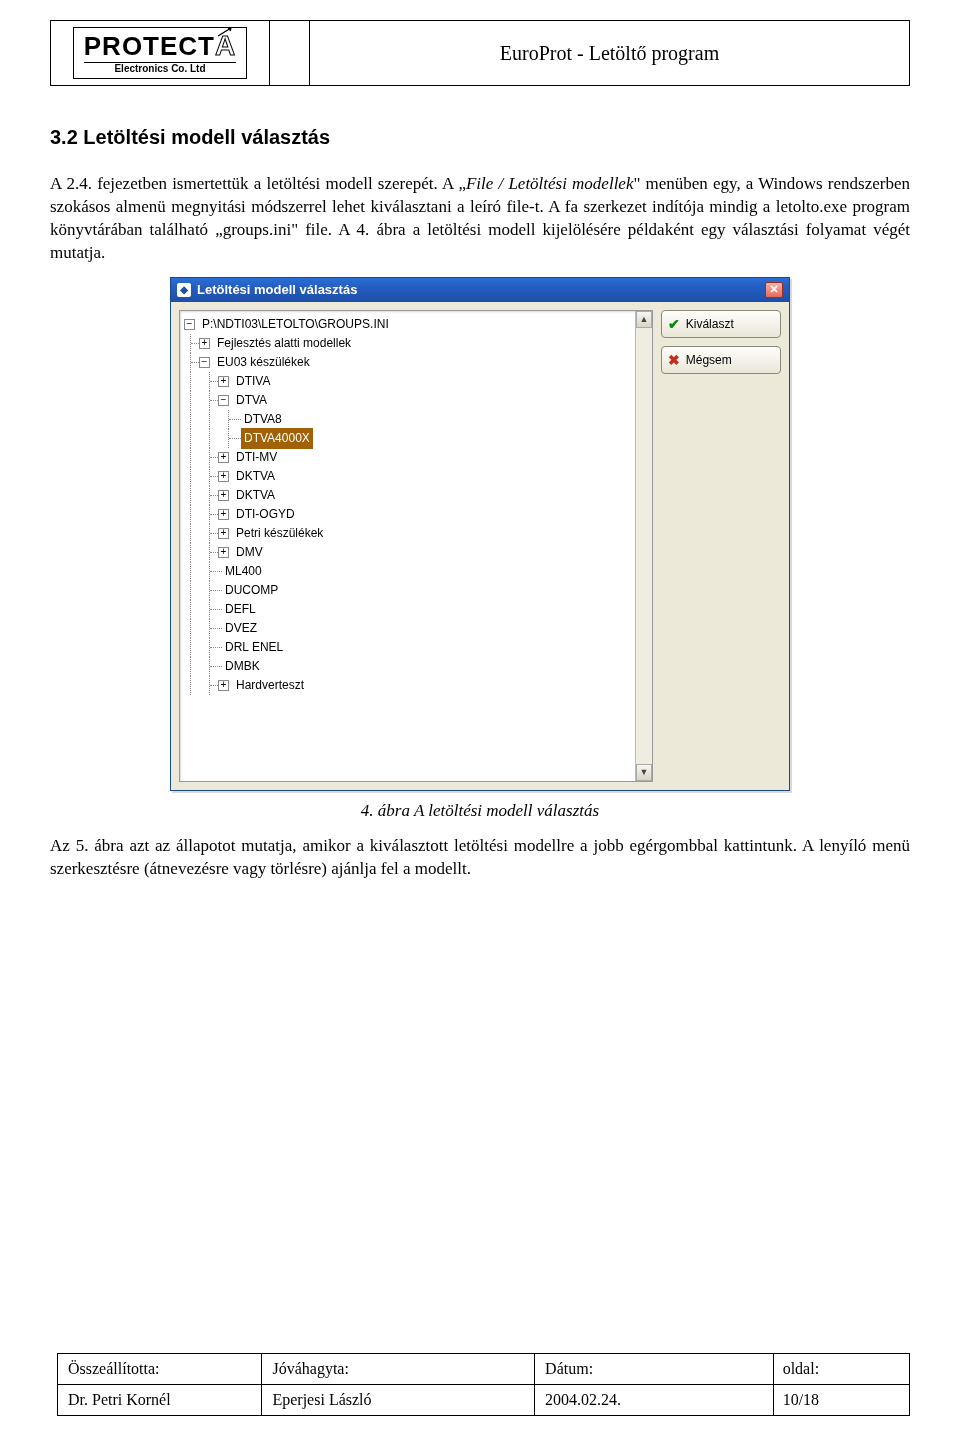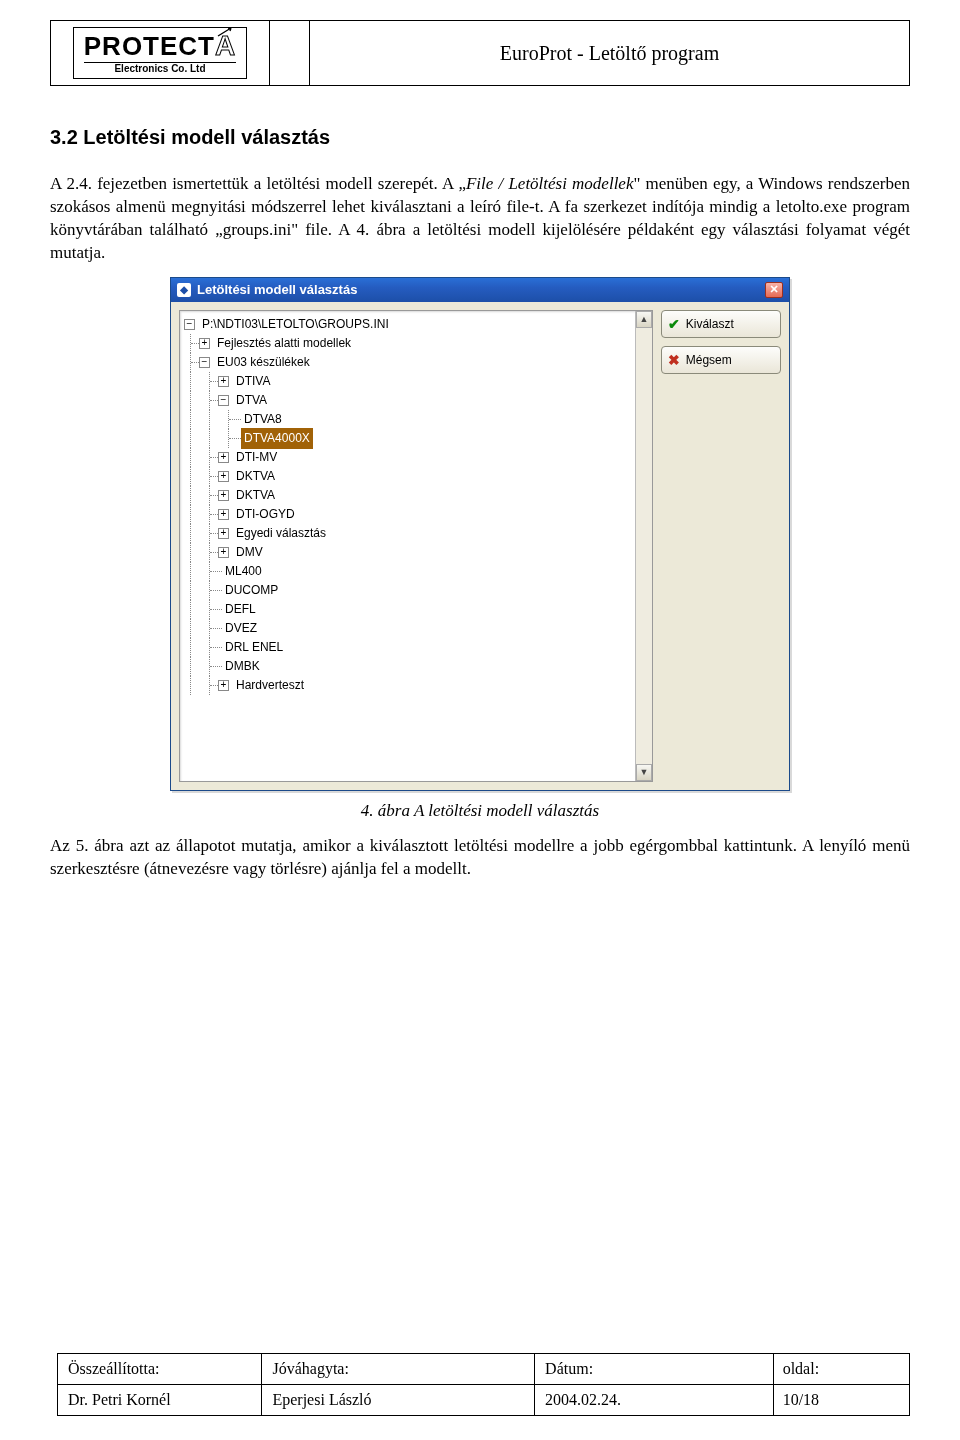--- a/index.html
+++ b/index.html
@@ -369,21 +369,21 @@
               <span class="node-label">DTI-OGYD</span>
             </div>
 
           <div class="tree-row">
               <span class="hspace" style="width:8px"></span>
               <span class="dots"></span>
               <span class="hspace" style="width:18px"></span>
               <span class="dots"></span>
               <span class="hline" style="width:8px"></span>
               <span class="expander">+</span>
-              <span class="node-label">Egyedi választás</span>
+              <span class="node-label">Petri készülékek</span>
             </div>
 
           <div class="tree-row">
               <span class="hspace" style="width:8px"></span>
               <span class="dots"></span>
               <span class="hspace" style="width:18px"></span>
               <span class="dots"></span>
               <span class="hline" style="width:8px"></span>
               <span class="expander">+</span>
               <span class="node-label">DMV</span>

